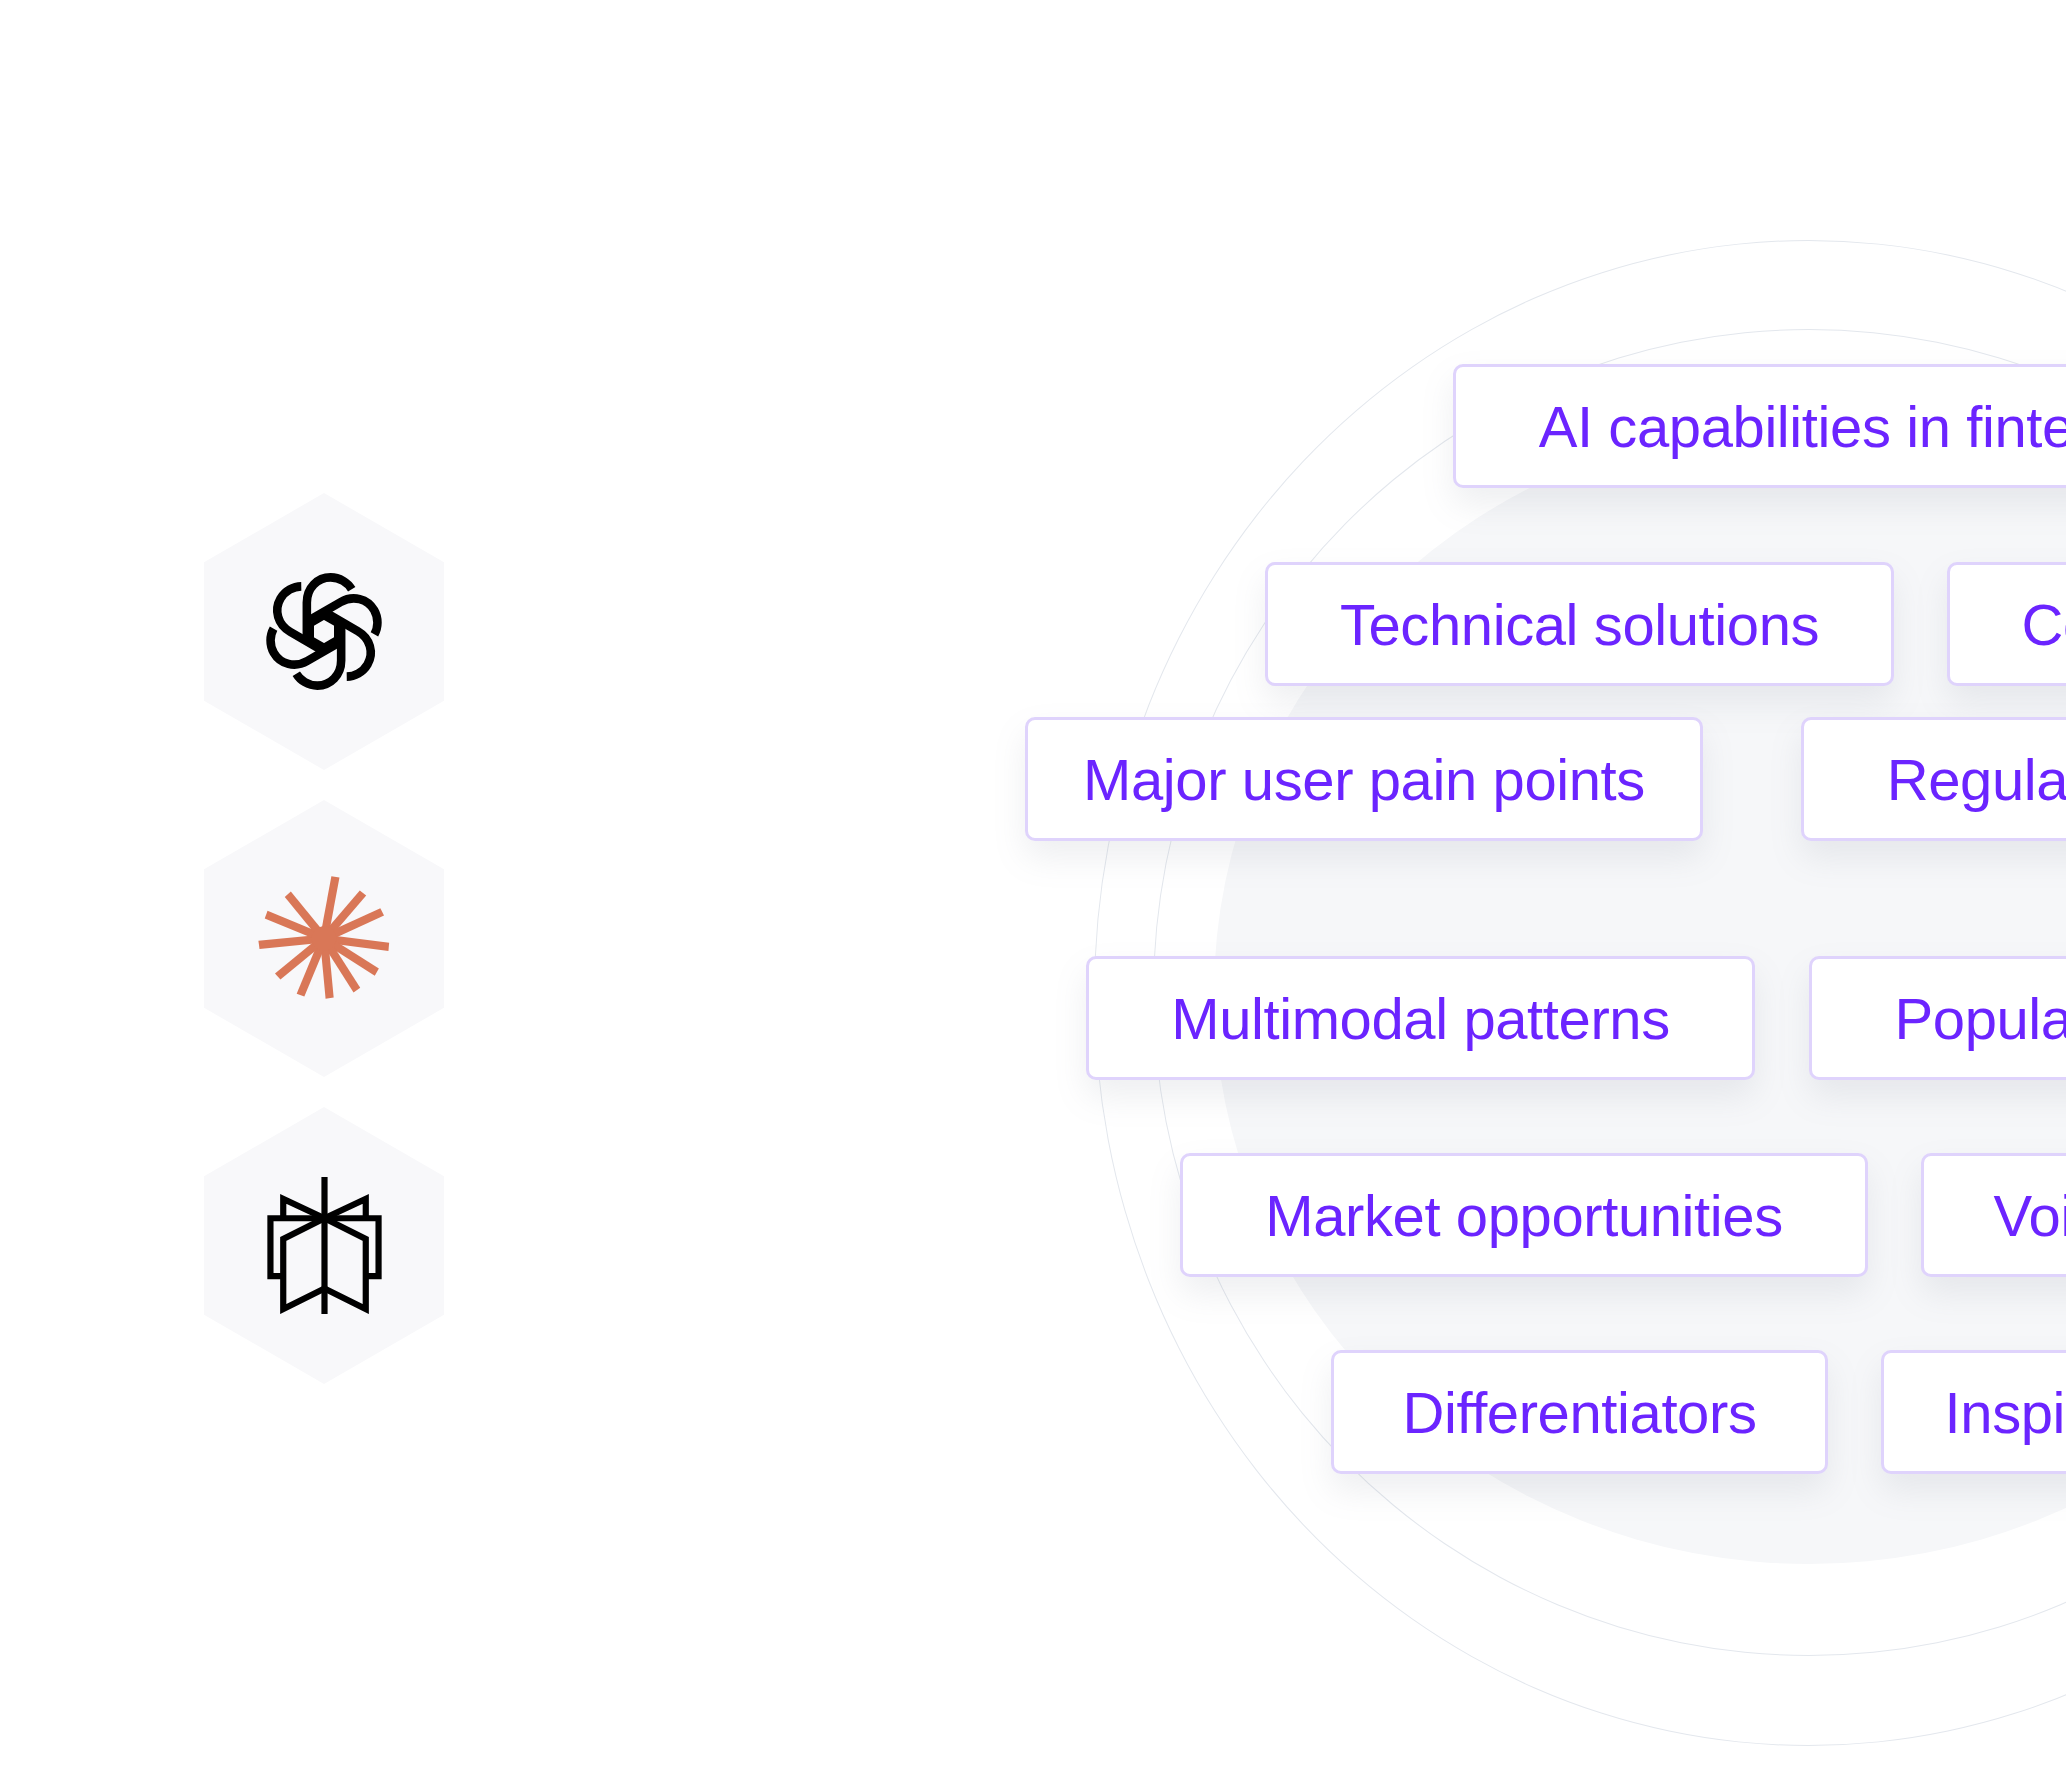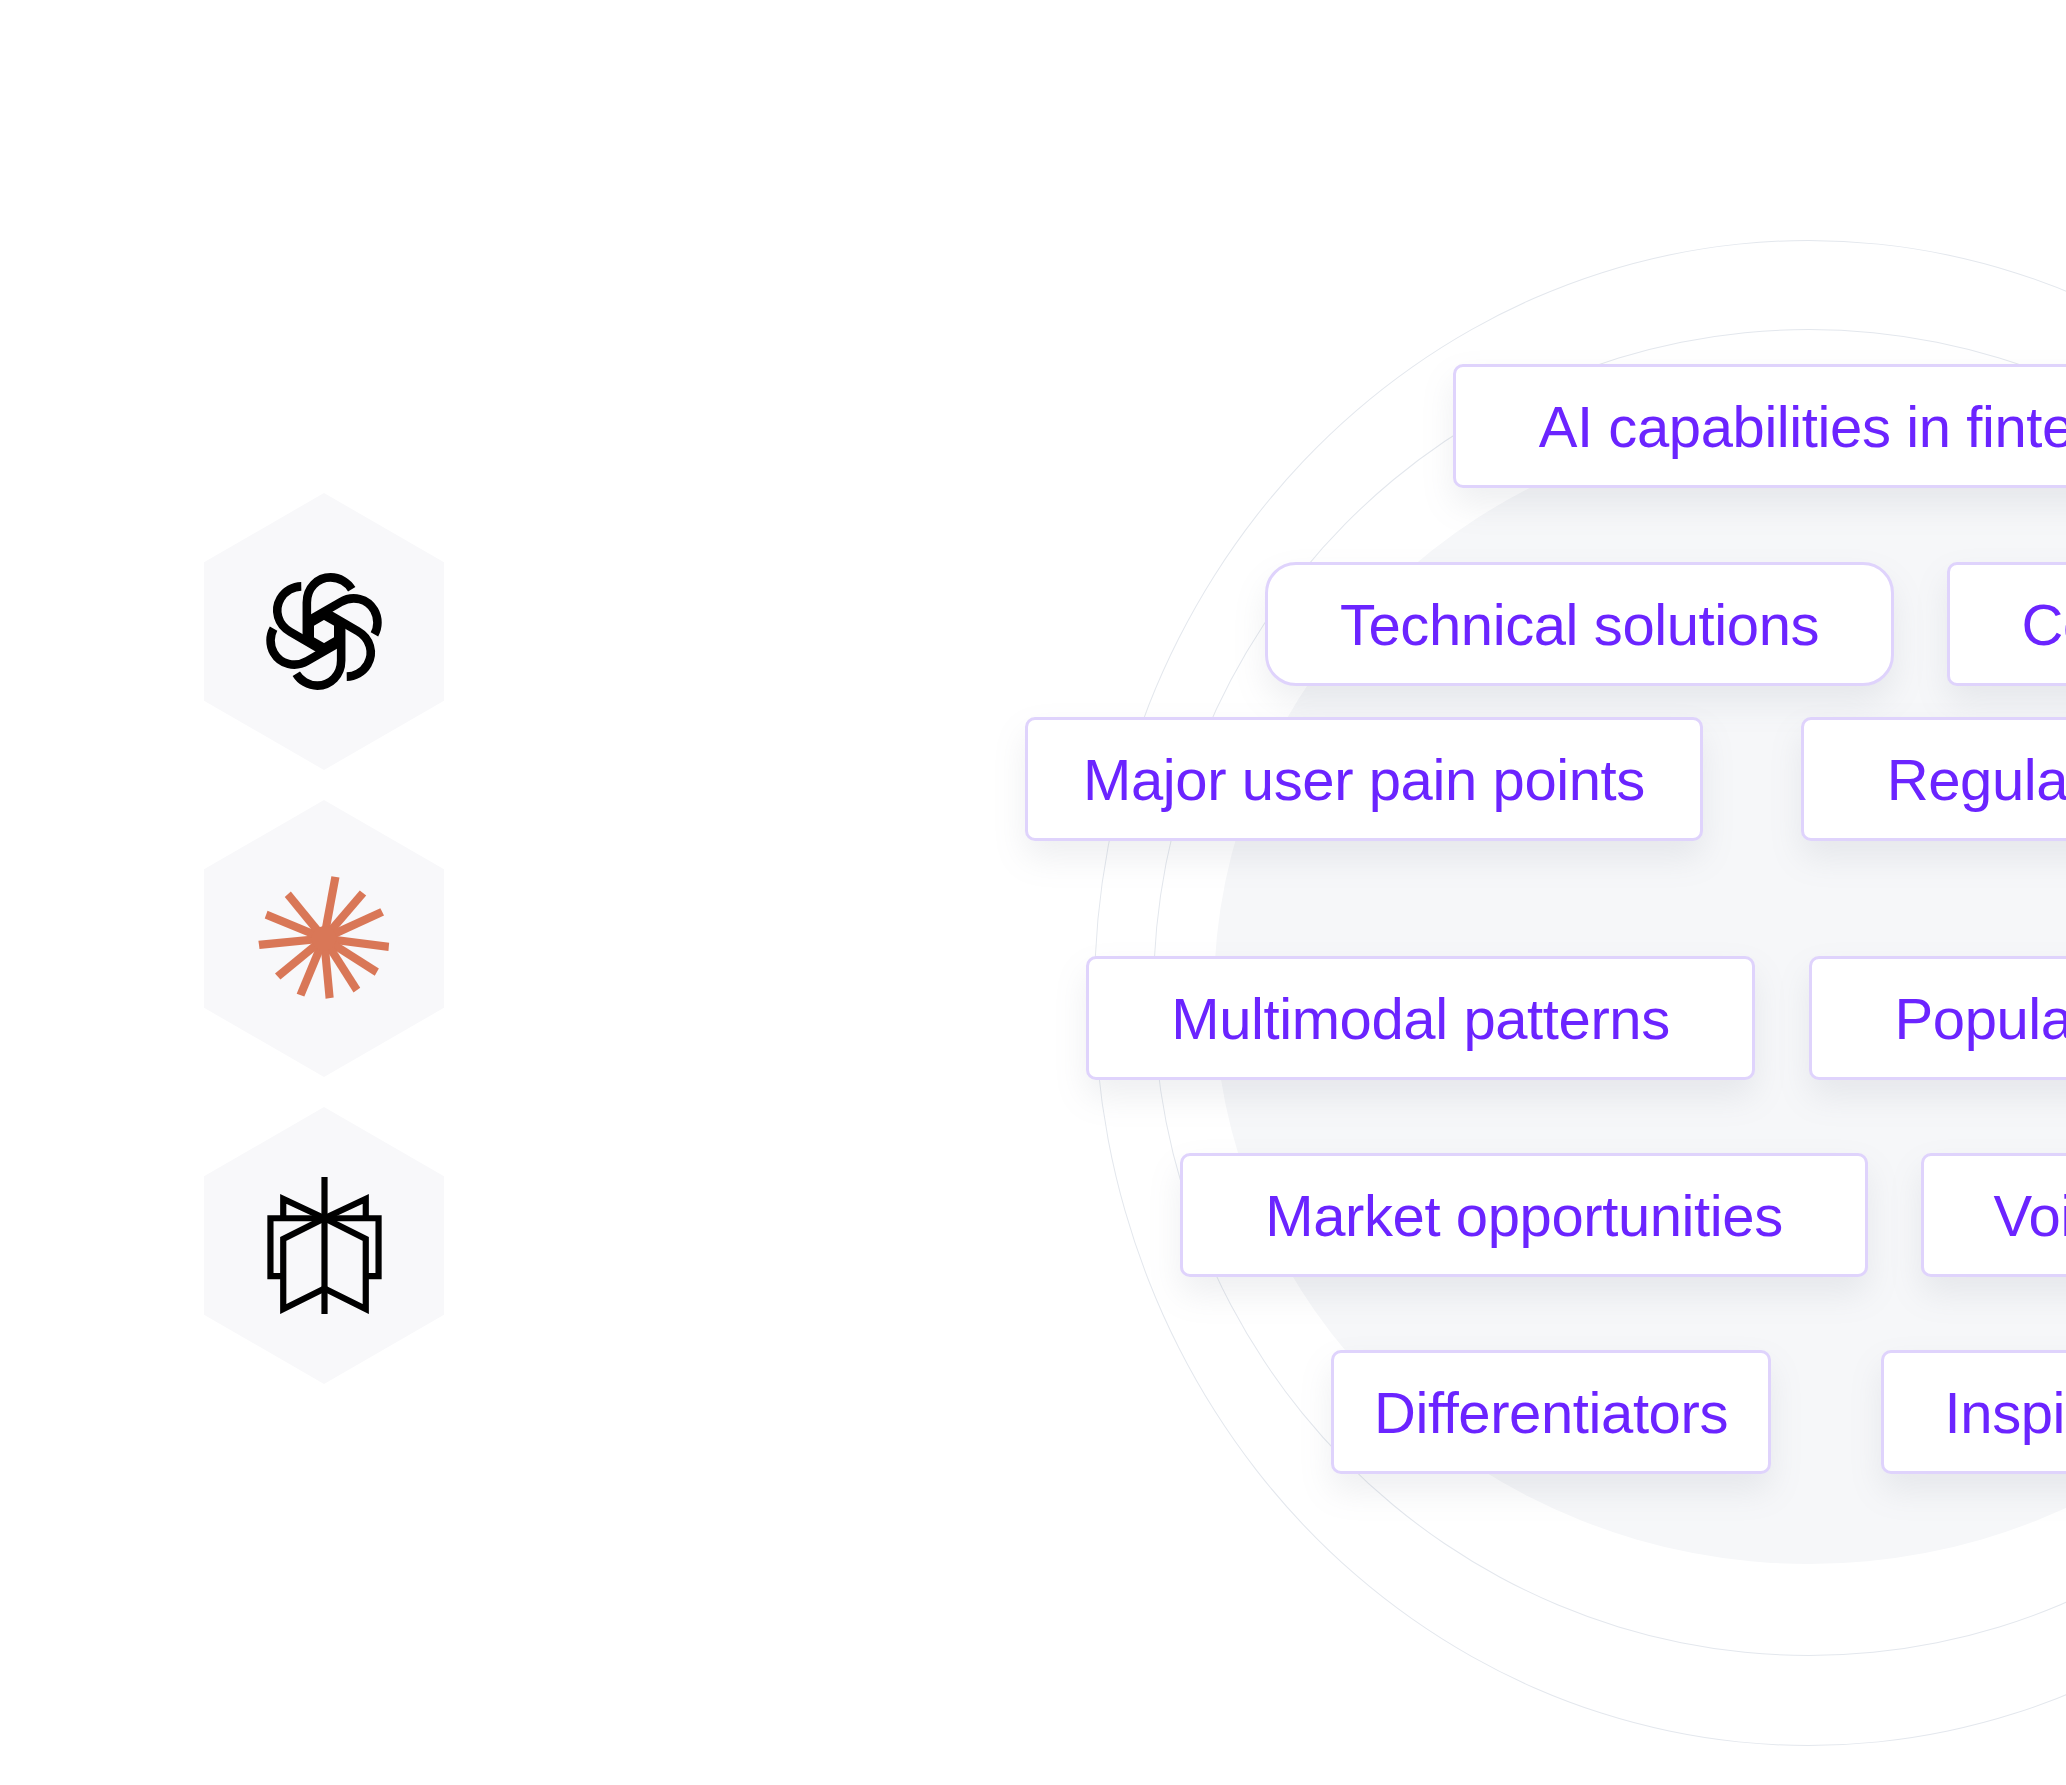--- a/index.html
+++ b/index.html
@@ -103,21 +103,21 @@
 </div>
 
 <div class="ring ring-outer"></div>
 <div class="ring ring-inner"></div>
 <div class="ring disk"></div>
 
 <div class="tag" style="left:1453px; top:364px; width:767px;">
     <span>AI capabilities in fintech</span>
   </div>
 
-<div class="tag" style="left:1265px; top:562px; width:629px;border-radius:31px;">
+<div class="tag" style="left:1265px; top:562px; width:629px;">
     <span>Technical solutions</span>
   </div>
 <div class="tag" style="left:1947px; top:562px; width:454px;">
     <span>Competition</span>
   </div>
 
 <div class="tag" style="left:1025px; top:717px; width:678px;">
     <span>Major user pain points</span>
   </div>
 <div class="tag" style="left:1801px; top:717px; width:866px;">
@@ -131,19 +131,19 @@
     <span>Popular chat interfaces</span>
   </div>
 
 <div class="tag" style="left:1180px; top:1153px; width:688px;">
     <span>Market opportunities</span>
   </div>
 <div class="tag" style="left:1921px; top:1153px; width:548px;">
     <span>Voice interfaces</span>
   </div>
 
-<div class="tag" style="left:1331px; top:1350px; width:440px;">
+<div class="tag" style="left:1331px; top:1350px; width:497px;">
     <span>Differentiators</span>
   </div>
 <div class="tag" style="left:1881px; top:1350px; width:419px;">
     <span>Inspirations</span>
   </div>
 
 
 </body></html>

